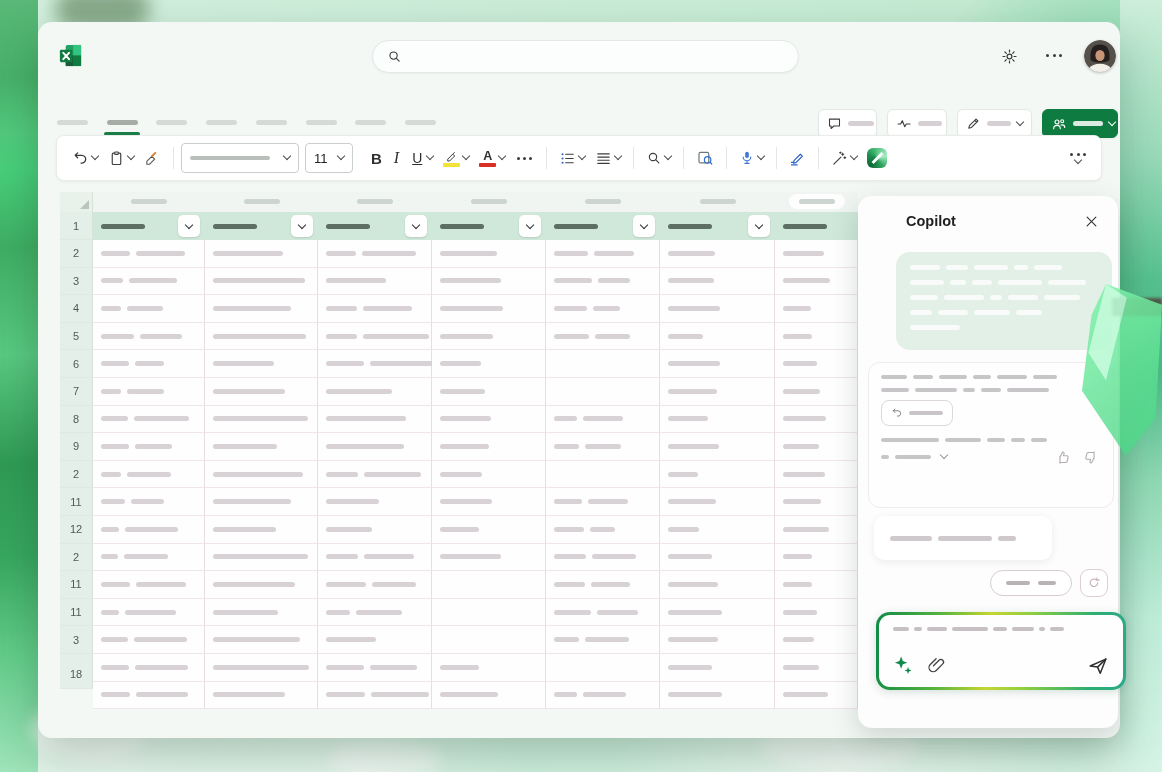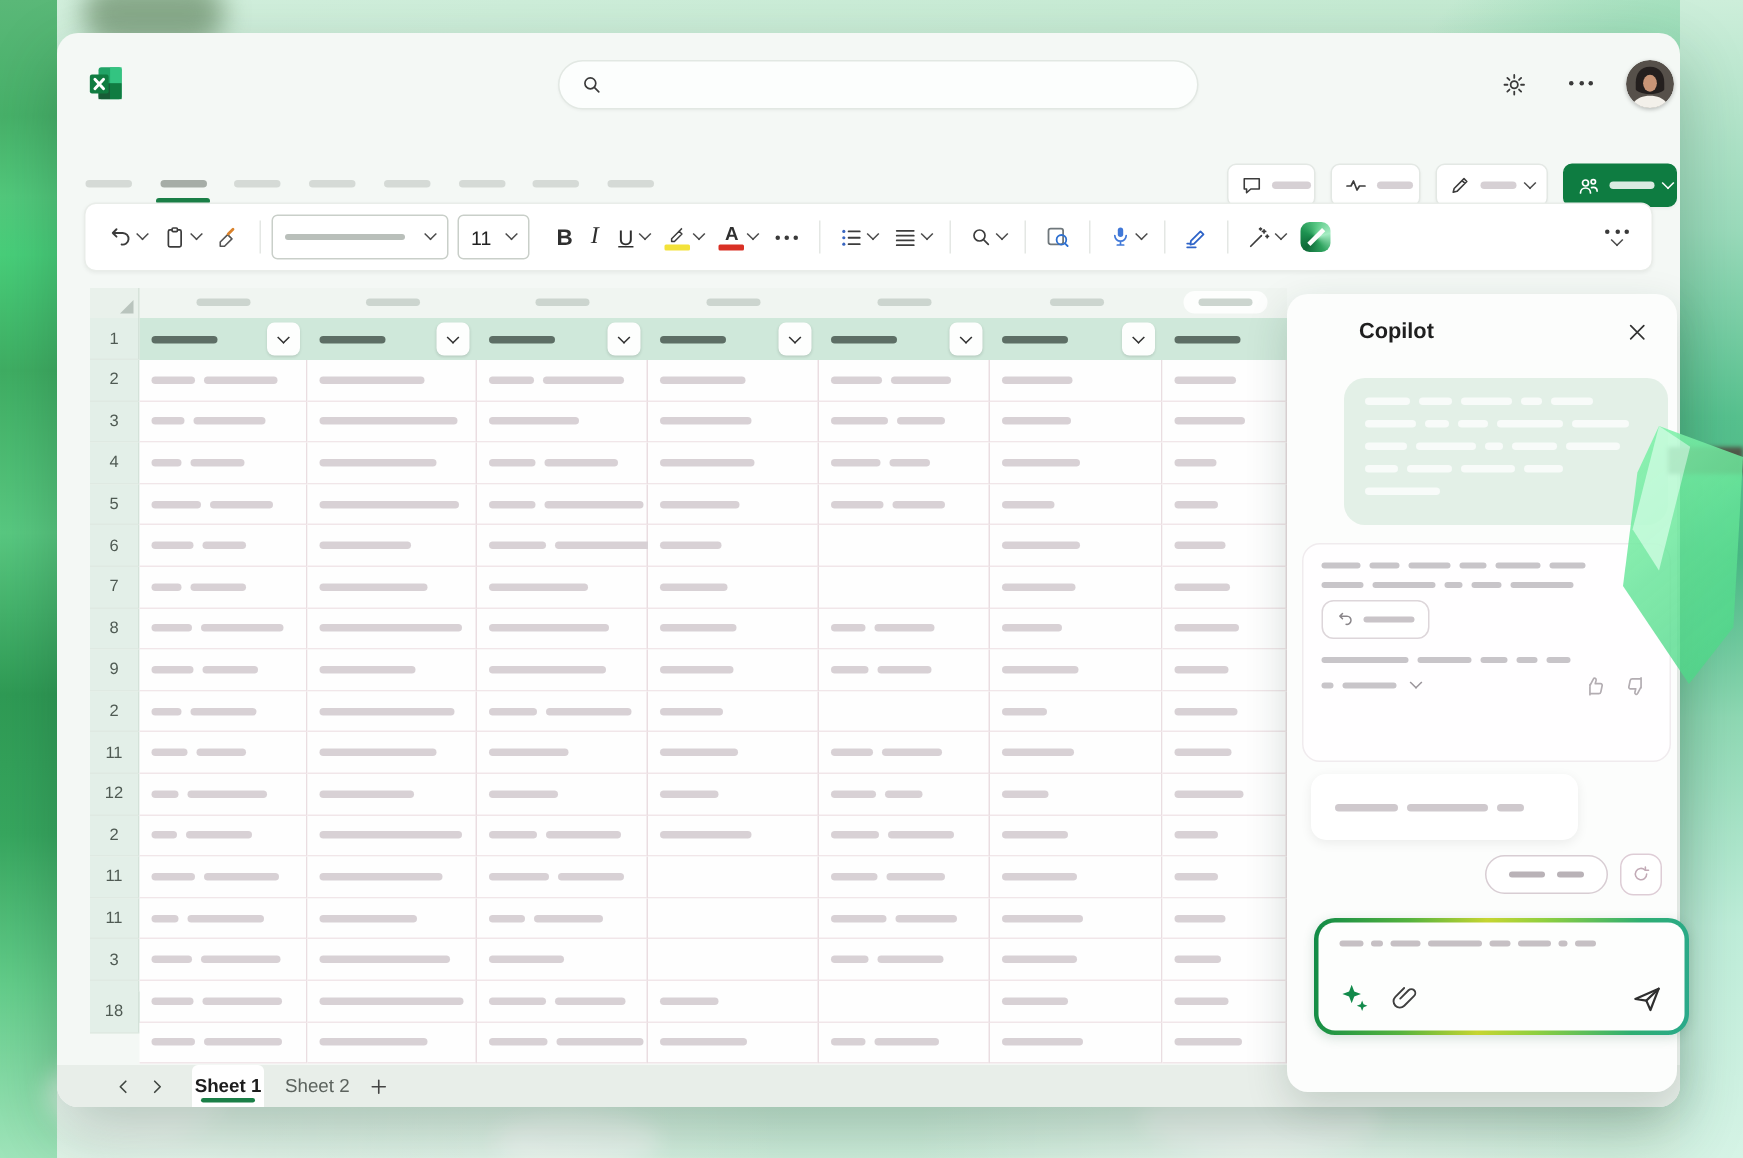--- a/index.html
+++ b/index.html
@@ -807,44 +807,20 @@
           <span class="skel" style="width: 43px; height: 5px; background: rgb(216, 209, 213); border-radius: 3px;"></span>
         </div>
         <div class="dcell" style="left: 600px; top: 489.6px; width: 115px; height: 27.6px;">
           <span class="skel" style="width: 54px; height: 5px; background: rgb(216, 209, 213); border-radius: 3px;"></span>
         </div>
         <div class="dcell" style="left: 715px; top: 489.6px; width: 83px; height: 27.6px;">
           <span class="skel" style="width: 45px; height: 5px; background: rgb(216, 209, 213); border-radius: 3px;"></span>
         </div>
       </div>
 
-    <div class="sheetbar">
-      <div class="snav" style="left:36px;">
-        <svg width="11" height="11" viewBox="0 0 24 24" fill="none" stroke="#3f4540" stroke-width="2.4" stroke-linecap="round" stroke-linejoin="round">
-            <path d="M15 4 L7 12 l8 8"></path>
-          </svg>
-      </div>
-      <div class="snav" style="left:58px;">
-        <svg width="11" height="11" viewBox="0 0 24 24" fill="none" stroke="#3f4540" stroke-width="2.4" stroke-linecap="round" stroke-linejoin="round">
-            <path d="M9 4 l8 8-8 8"></path>
-          </svg>
-      </div>
-      <div class="stab-active">
-        <span>Sheet 1</span>
-        <span class="stab-underline" style="background:#1a7f47;"></span>
-      </div>
-      <div class="stab2">
-        <span>Sheet 2</span>
-      </div>
-      <div class="addsheet">
-        <svg width="13" height="13" viewBox="0 0 24 24" fill="none" stroke="#444" stroke-width="2" stroke-linecap="round">
-            <path d="M12 4 v16 M4 12 h16"></path>
-          </svg>
-      </div>
-    </div>
 
     <div class="panel">
       <div style="position:absolute;left:18px;top:14px;"><span class="cp-logo"></span></div>
       <div class="cp-title">Copilot</div>
       <div class="cp-close">
         <svg width="15" height="15" viewBox="0 0 24 24" fill="none" stroke="#333" stroke-width="1.8" stroke-linecap="round">
             <path d="M5 5 L19 19 M19 5 L5 19"></path>
           </svg>
       </div>
 

